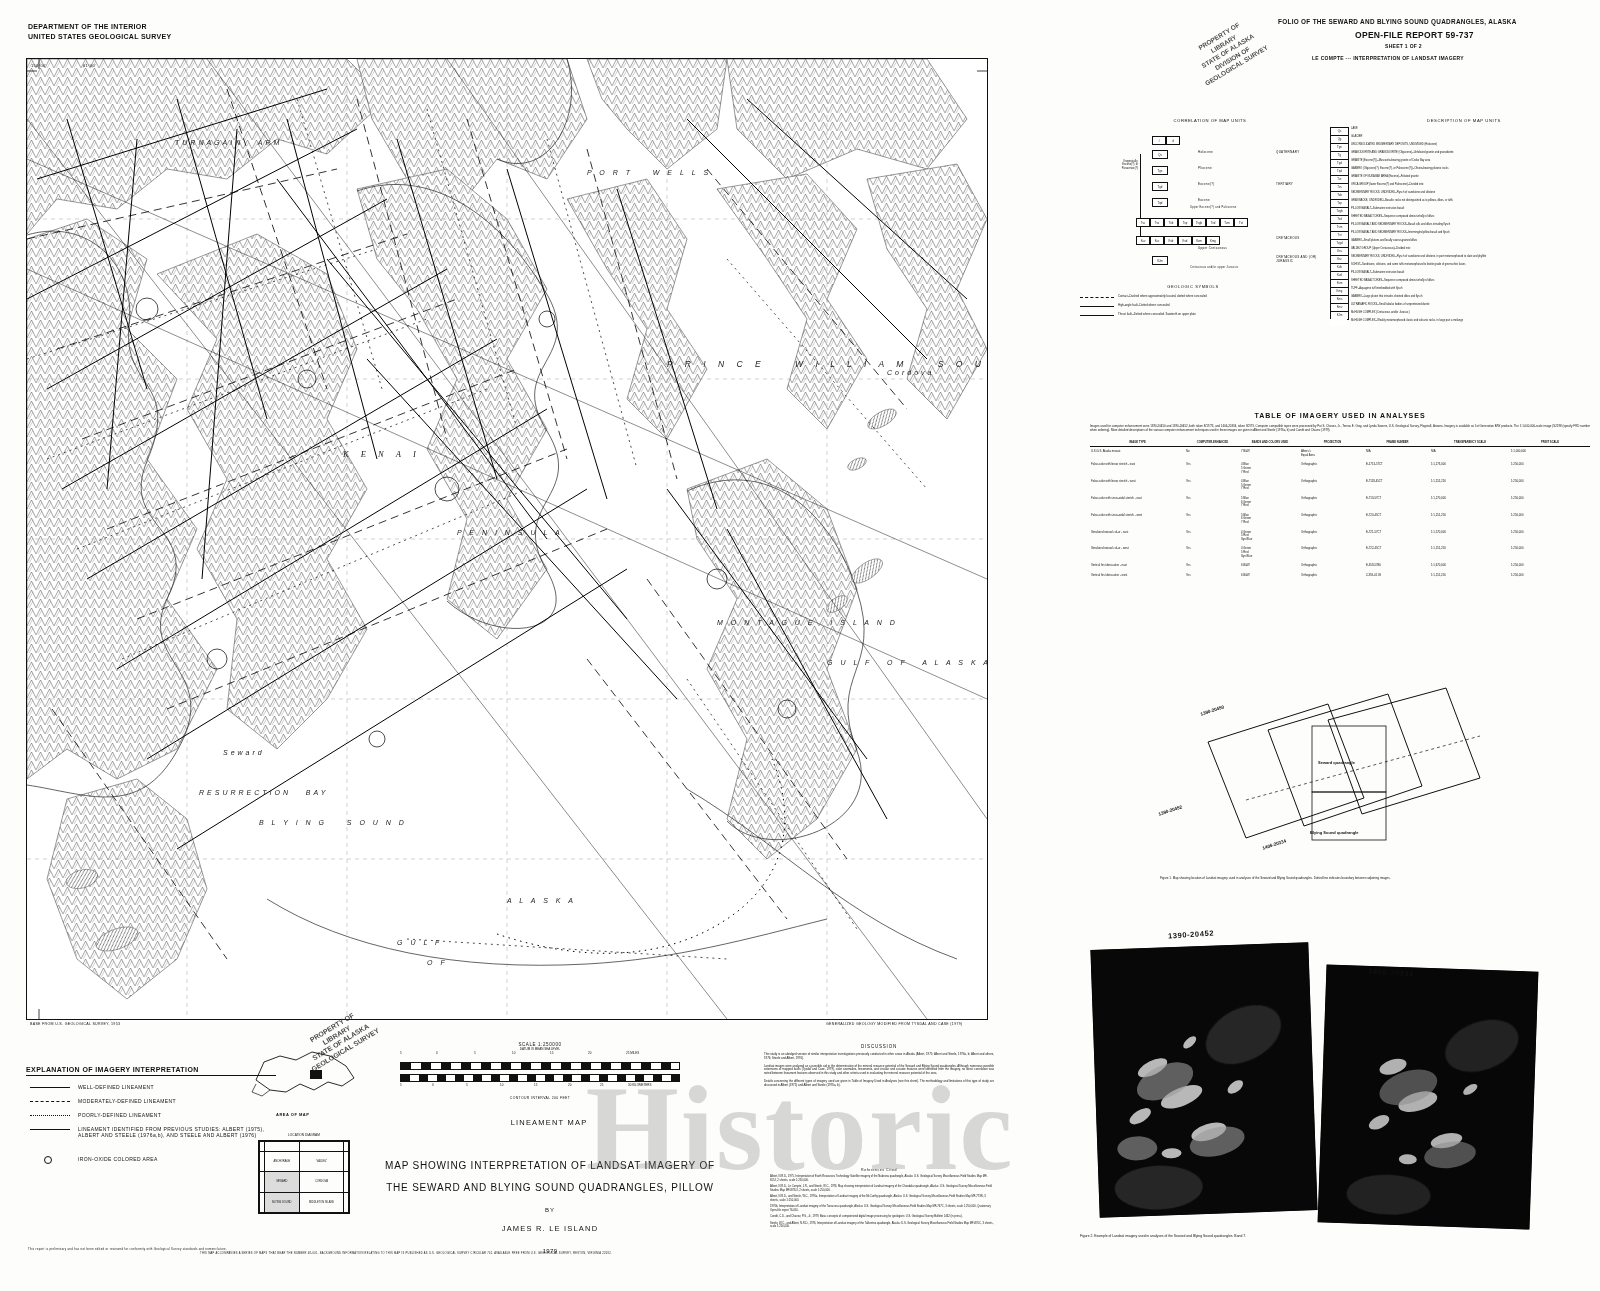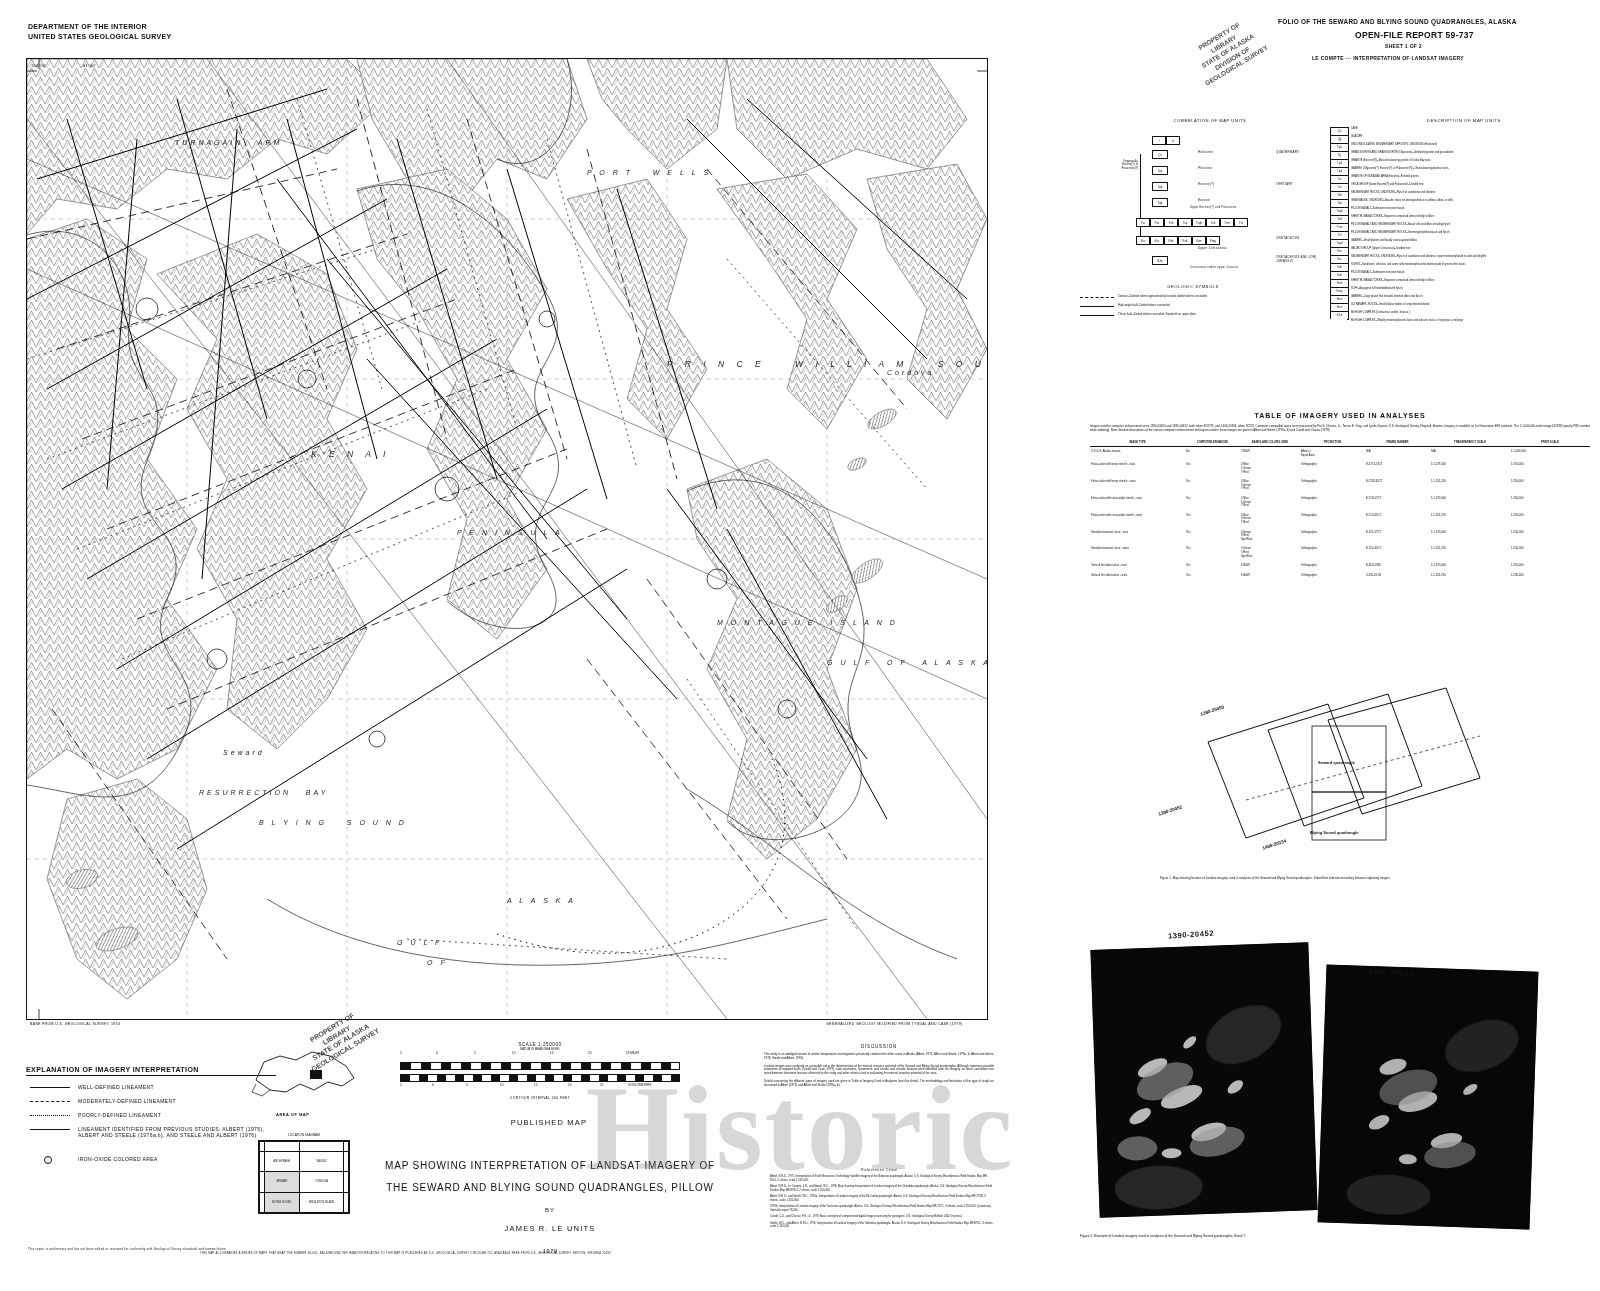--- a/index.html
+++ b/index.html
@@ -310,21 +310,21 @@
           <line x1="950" y1="12" x2="960" y2="12"></line>
         <line x1="12" y1="0" x2="12" y2="10"></line>
           <line x1="12" y1="950" x2="12" y2="960"></line>
       </g>
     </svg>
 
     <div id="maplabels">
         <span class="maplbl2" style="left: 148px; top: 80px;">TURNAGAIN   ARM</span>
         <span class="maplbl2" style="left: 560px; top: 110px;">P O R T    W E L L S</span>
         <span class="maplbl" style="left: 640px; top: 300px;">P R I N C E    W I L L I A M    S O U N D</span>
-        <span class="maplbl" style="left: 284px; top: 390px;">K E N A I</span>
+        <span class="maplbl" style="left: 316px; top: 390px; font-family: Liberation Serif, serif;">K E N A I</span>
         <span class="maplbl2" style="left: 430px; top: 470px;">P E N I N S U L A</span>
         <span class="maplbl2" style="left: 690px; top: 560px;">M O N T A G U E   I S L A N D</span>
         <span class="maplbl2" style="left: 800px; top: 600px;">G U L F   O F   A L A S K A</span>
         <span class="maplbl2" style="left: 232px; top: 760px;">B L Y I N G    S O U N D</span>
         <span class="maplbl2" style="left: 370px; top: 880px;">G U L F</span>
         <span class="maplbl2" style="left: 400px; top: 900px;">O F</span>
         <span class="maplbl2" style="left: 480px; top: 838px;">A L A S K A</span>
         <span class="maplbl2" style="left: 172px; top: 730px;">RESURRECTION   BAY</span>
         <span class="maplbl2" style="left: 196px; top: 690px;">Seward</span>
         <span class="maplbl2" style="left: 860px; top: 310px;">Cordova</span>
@@ -436,25 +436,25 @@
       <span style="left:66px">5</span>
       <span style="left:100px">10</span>
       <span style="left:134px">15</span>
       <span style="left:168px">20</span>
       <span style="left:200px">25</span>
       <span style="left:228px">30  KILOMETERS</span>
     </div>
     <div id="contour">CONTOUR INTERVAL 200 FEET</div>
   </div>
 
-  <div class="t c" id="ttl1">PUBLISHED MAP</div>
+  <div class="t c" id="ttl1">LINEAMENT MAP</div>
   <div class="t c" id="ttl2">MAP SHOWING INTERPRETATION OF LANDSAT IMAGERY OF</div>
   <div class="t c" id="ttl3">THE SEWARD AND BLYING SOUND QUADRANGLES, PILLOW</div>
   <div class="t c" id="byline">BY</div>
-  <div class="t c" id="author">JAMES R. LE UNITS</div>
+  <div class="t c" id="author">JAMES R. LE ISLAND</div>
   <div class="t c" id="year">1979</div>
 
   <div id="disc">
     <div class="hd">DISCUSSION</div>
     <p>This study is an abridged version of similar interpretative investigations previously conducted in other areas in Alaska (Albert, 1975; Albert and Steele, 1976a, b; Albert and others, 1976; Steele and Albert, 1976).</p>
     <p>Landsat images were analyzed as a possible aid in the determination of the mineral resource potential of the Seward and Blying Sound quadrangles. Although numerous possible extensions of mapped faults (Tysdal and Case, 1979), color anomalies, lineaments, and circular and arcuate features were identified from the imagery, no direct correlation was noted between lineament features observed in this study and other criteria used in evaluating the mineral resource potential of the area.</p>
     <p>Details concerning the different types of imagery used are given in Table of Imagery Used in Analyses (see this sheet). The methodology and limitations of this type of study are discussed in Albert (1975) and Albert and Steele (1976a, b).</p>
   </div>
 
   <div id="refs">

